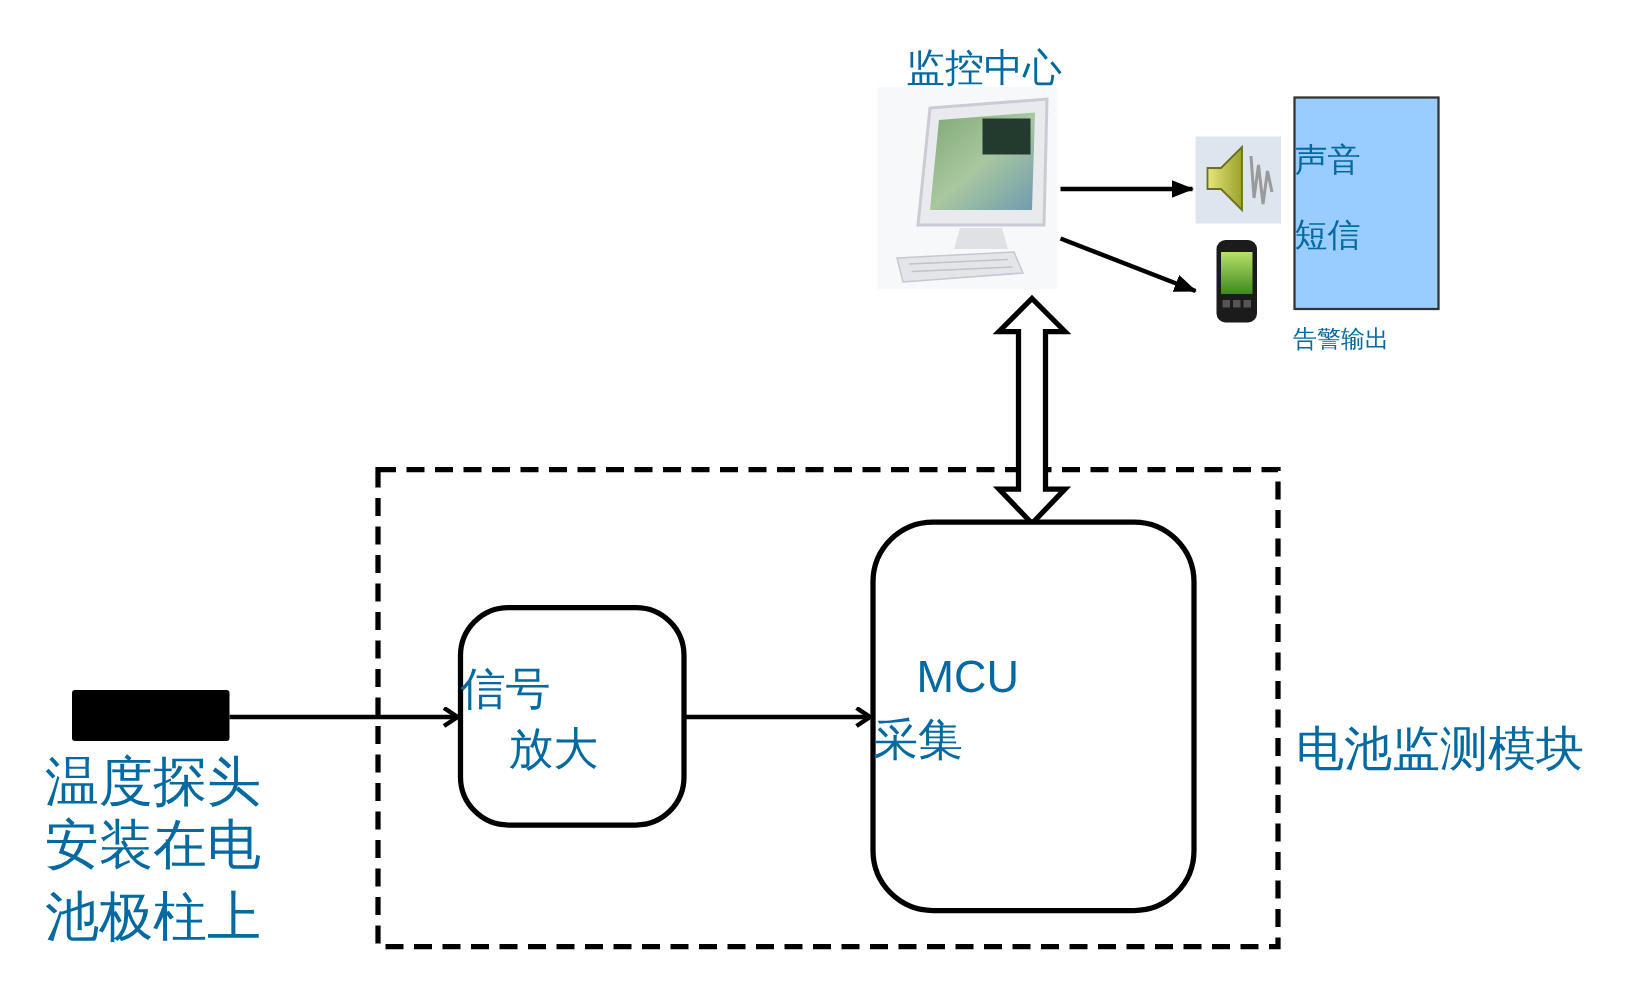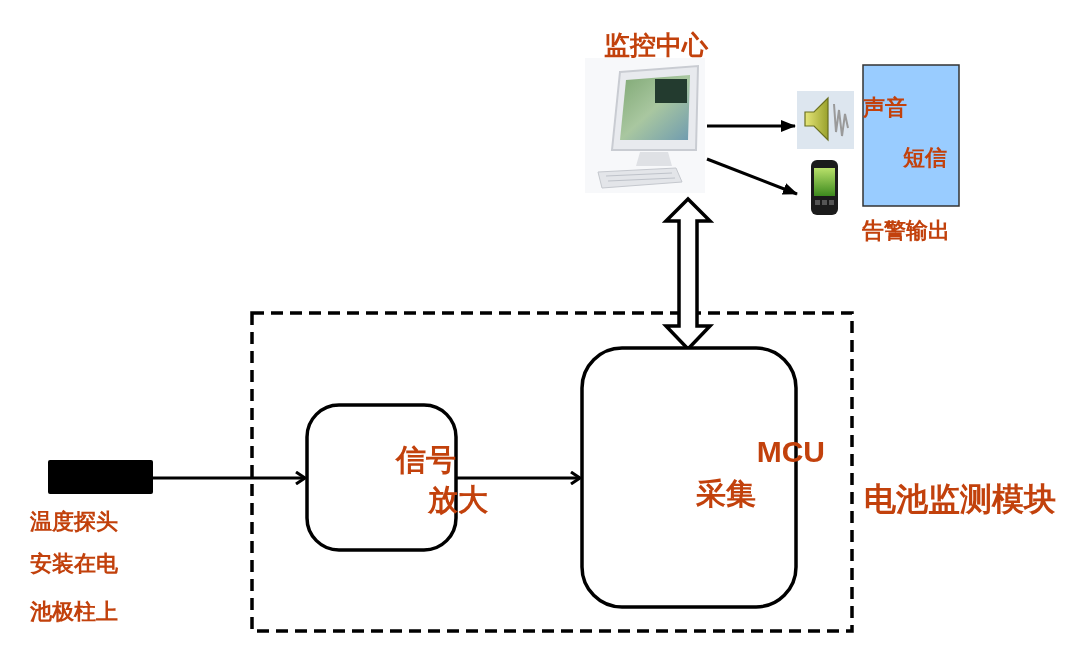--- a/index.html
+++ b/index.html
@@ -1,25 +1,25 @@
 <!DOCTYPE html>
 <html><head>
 <meta charset="utf-8">
 <style>
   html, body { margin: 0; padding: 0; background: #ffffff; }
   body { width: 1090px; height: 667px; position: relative; overflow: hidden;
          font-family: "DejaVu Sans", "Liberation Sans", sans-serif; color: #111; }
   svg.diagram { position: absolute; left: 0; top: 0; }
-  .lbl { position: absolute; white-space: nowrap; color: #c2410c; font-weight: bold; }
+  .lbl { position: absolute; white-space: nowrap; color: #0369a1; }
   .t-center { font-size: 26px; }
   .t-big { font-size: 32px; margin-top: 28px; }
-  .t-alarm { font-size: 22px; }
+  .t-alarm { font-size: 16px; }
   .t-box { font-size: 22px; line-height: 52px; }
-  .t-probe { font-size: 22px; line-height: 42px; }
-  .t-inner { font-size: 30px; line-height: 40px; text-align: right; }
+  .t-probe { font-size: 36px; line-height: 42px; }
+  .t-inner { font-size: 30px; line-height: 40px; text-align: left; }
 </style>
 </head>
 <body>
 
 <svg class="diagram" width="1090" height="667" viewBox="0 0 1090 667">
   <defs>
     <marker id="openArrow" markerWidth="14" markerHeight="14" refX="11" refY="7" orient="auto" markerUnits="userSpaceOnUse">
       <path d="M2,1 L11,7 L2,13" fill="none" stroke="#000" stroke-width="3"></path>
     </marker>
     <marker id="solidArrow" markerWidth="16" markerHeight="14" refX="14" refY="7" orient="auto" markerUnits="userSpaceOnUse">
@@ -81,21 +81,21 @@
   <rect x="307" y="405" width="149" height="145" rx="32" fill="#fff" stroke="#000" stroke-width="3.5"></rect>
 
   <line x1="456" y1="478" x2="580" y2="478" stroke="#000" stroke-width="3" marker-end="url(#openArrow)"></line>
 
   <rect x="582" y="348" width="214" height="259" rx="40" fill="#fff" stroke="#000" stroke-width="3.5"></rect>
 </svg>
 
 <div class="lbl t-center" style="left:604px; top:28px;">监控中心</div>
 
 <div class="lbl t-box" style="left:863px; top:82px; width:96px;">声音</div>
-<div class="lbl t-box" style="left:863px; top:132px; width:107px;margin-left:40px;">短信</div>
+<div class="lbl t-box" style="left:863px; top:132px; width:107px;">短信</div>
 <div class="lbl t-alarm" style="left:862px; top:216px;">告警输出</div>
 
 <div class="lbl t-inner" style="left:307px; top:440px; width:149px;">信号</div>
 <div class="lbl t-inner" style="left:307px; top:480px; width:149px;padding-left:32px;">放大</div>
 
 <div class="lbl t-inner" style="left:582px; top:432px; width:214px; font-family:'Liberation Sans', sans-serif;padding-left:29px;">MCU</div>
 <div class="lbl t-inner" style="left:582px; top:474px; width:174px;">采集</div>
 
 <div class="lbl t-big" style="left:864px; top:450px;">电池监测模块</div>
 

